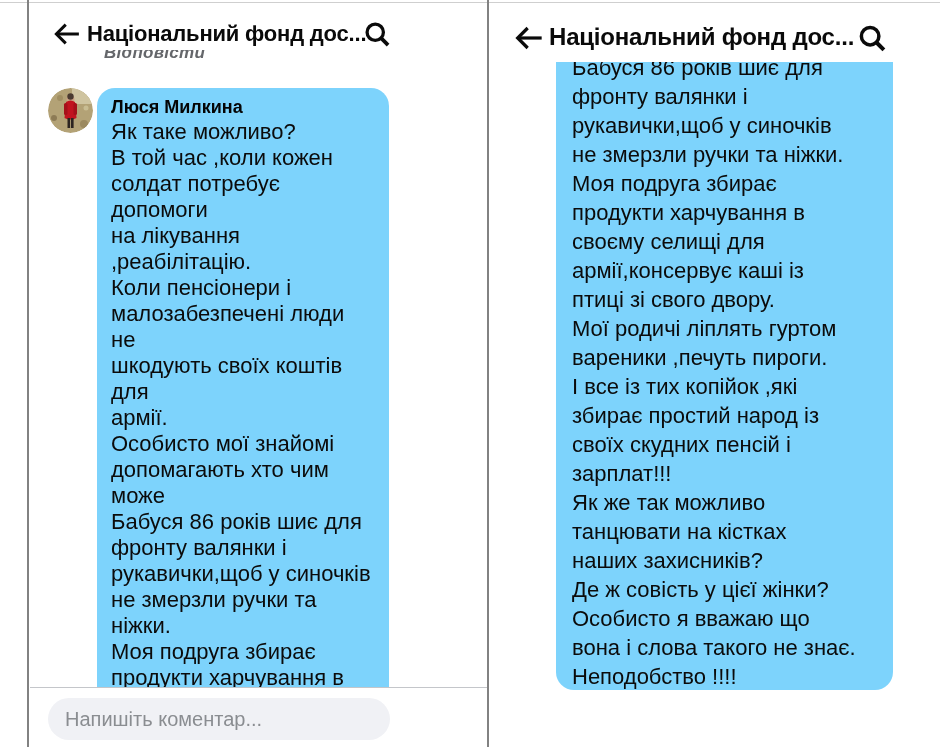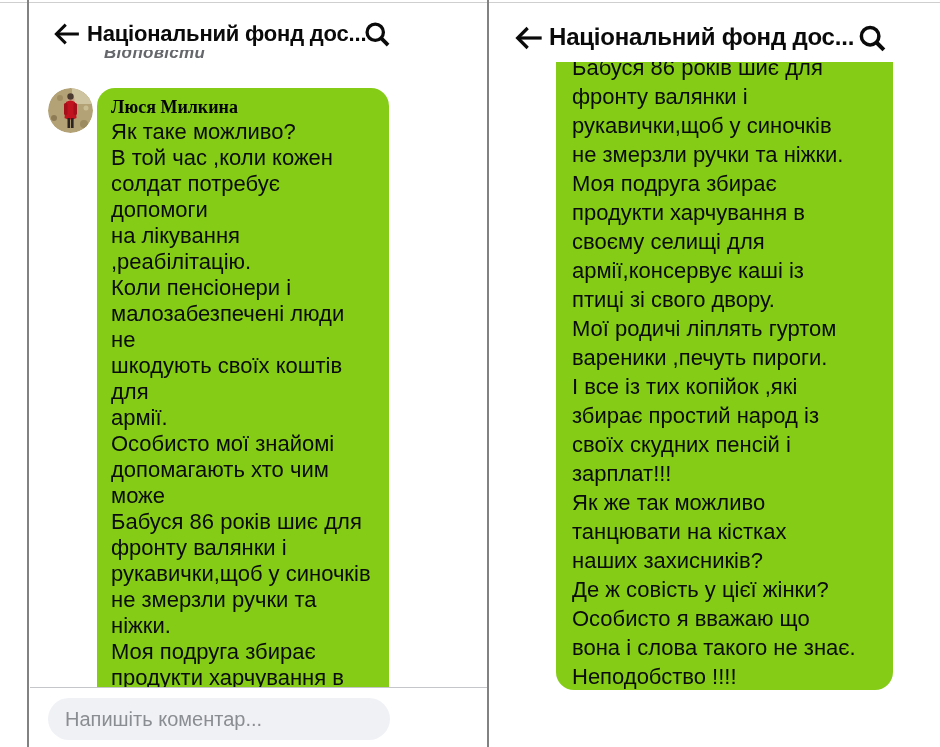--- a/index.html
+++ b/index.html
@@ -35,30 +35,30 @@
   }
   .replies-clip span{
     display:block;margin-top:-7px;font-size:17px;font-weight:600;color:#65676b;letter-spacing:0.3px;font-style:italic;
   }
 
   .avatar{
     position:absolute;left:19px;top:88px;width:45px;height:45px;border-radius:50%;
     overflow:hidden;cursor:pointer;
   }
 
-  .bubble{position:absolute;background:#84cc16;overflow:hidden;}
+  .bubble{position:absolute;background:#7dd3fc;overflow:hidden;}
   .bubble.left-bubble{
     left:68px;top:88px;width:292px;height:599px;border-radius:18px 18px 0 0;
   }
   .bubble.right-bubble{
     left:67px;top:62px;width:337px;height:628px;border-radius:0 0 18px 18px;
   }
 
   .author{
-    padding:9px 14px 0 14px;font-size:18px;font-weight:700;color:#050505;cursor:pointer;font-family:Liberation Serif, serif;
+    padding:9px 14px 0 14px;font-size:18px;font-weight:700;color:#050505;cursor:pointer;
   }
   .msg{
     white-space:pre-wrap;color:#0b0b0b;
   }
   .left-bubble .msg{
     padding:1px 12px 0 14px;font-size:22px;line-height:26px;
   }
   .right-bubble .msg{
     margin-top:-9px;padding:0 14px 12px 16px;font-size:22px;line-height:29px;
   }

